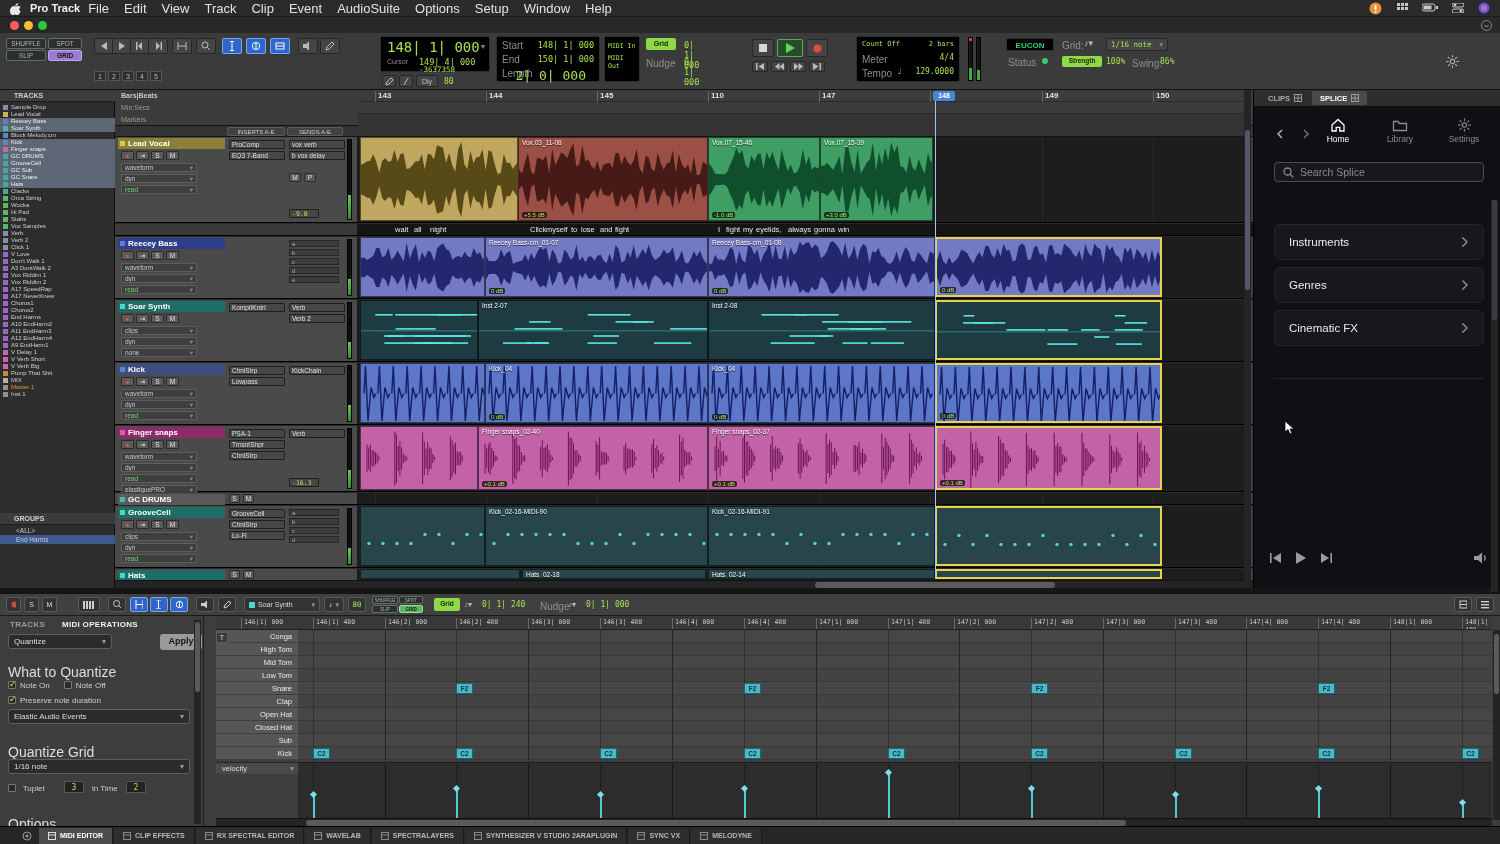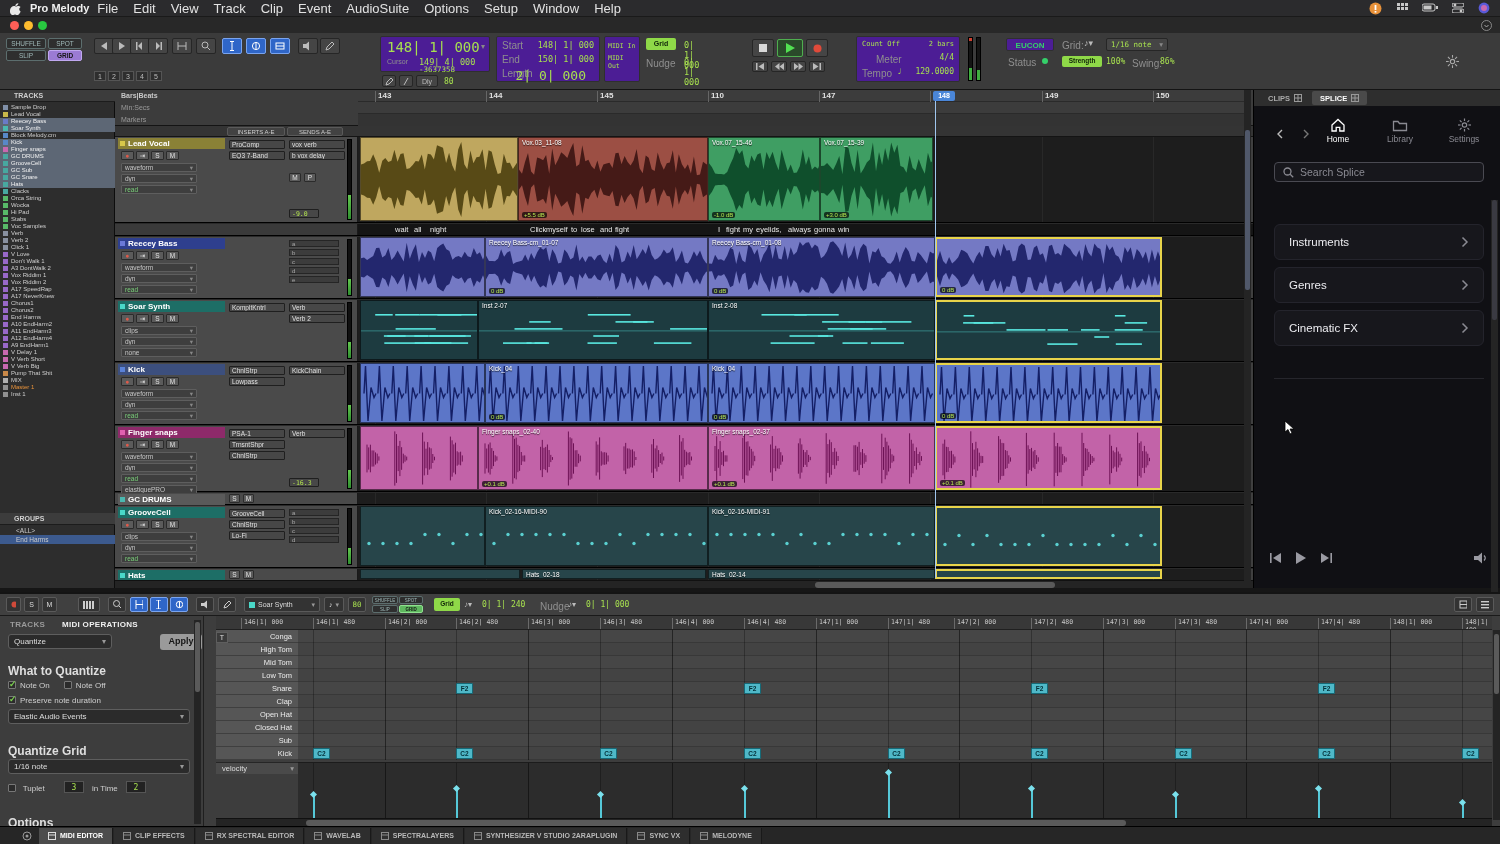--- a/index.html
+++ b/index.html
@@ -14,21 +14,21 @@
 #titlebar{position:absolute;left:0;top:17px;width:1500px;height:16px;background:#282828;z-index:49}
 .tl{position:absolute;top:4px;width:9px;height:9px;border-radius:50%}
 #win-title{position:absolute;left:0;right:0;top:2px;text-align:center;font-size:11px;font-weight:bold;color:#cfcfcf}
 
 #toolbar{position:absolute;left:0;top:33px;width:1500px;height:57px;background:#3b3b3b;border-bottom:1px solid #141414;z-index:40}
 .modebtn{position:absolute;height:11px;background:#2e2e2e;border:1px solid #5c6e6e;color:#9fb8b8;font-size:6.5px;text-align:center;line-height:10px;border-radius:2px}
 .modebtn.active{background:#9b7bd4;border-color:#c0a8f0;color:#141414;font-weight:bold}
 .memnum{position:absolute;width:12px;height:10px;background:#2e2e2e;border:1px solid #555;color:#bbb;font-size:7px;text-align:center;line-height:9px}
 .tbchip{position:absolute;background:#454545;border:1px solid #262626;border-radius:2px;display:flex;align-items:center;justify-content:center;color:#bbb}
 .tbchip.sel{background:#2f66c8;border-color:#7aa4ee}
-.tb-panel{position:absolute;background:#4c1d95;border:1px solid #2f2f2f;border-radius:2px}
+.tb-panel{position:absolute;background:#000000;border:1px solid #2f2f2f;border-radius:2px}
 .lcd{font-family:"DejaVu Sans Mono",monospace;color:#a7e04f}
 .lbl{color:#8f8f8f;font-size:10px}
 .greenchip{background:#8fd948;color:#10240a;font-weight:bold;border-radius:2px;text-align:center}
 
 #sidebar{position:absolute;left:0;top:90px;width:115px;height:498px;background:#2d2d2d;border-right:1px solid #0d0d0d;z-index:10}
 .sb-head{position:absolute;left:0;width:115px;height:12px;background:#3c3c3c;border-bottom:1px solid #1c1c1c;font-size:7px;font-weight:bold;color:#cfcfcf;line-height:12px;padding-left:14px}
 .sbrow{position:absolute;left:0;width:115px;height:7px;display:flex;align-items:center;gap:3px;padding-left:3px}
 .sbrow.selrow{background:#5d6775}
 .sbrow .sq{width:5px;height:5px;flex:none}
 .sbrow .nm{font-size:6px;color:#cfcfcf;white-space:nowrap;line-height:7px}
@@ -92,21 +92,21 @@
 #midieditor{position:absolute;left:0;top:592px;width:1500px;height:234px;background:#3d3d3d;z-index:20;border-top:2px solid #141414}
 #me-toolbar{position:absolute;left:0;top:0;width:1500px;height:22px;background:#404040;border-bottom:1px solid #1a1a1a}
 .mchip{position:absolute;top:3px;height:15px;background:#333;border:1px solid #5a5a5a;border-radius:2px;display:flex;align-items:center;gap:3px;padding:0 4px;font-size:7px;color:#ddd}
 .mchip.sel{background:#2f66c8;border-color:#7aa4ee}
 #me-left{position:absolute;left:0;top:22px;width:204px;bottom:0;background:#3d3d3d;border-right:1px solid #1f1f1f}
 .me-tab{font-size:8px;font-weight:bold;letter-spacing:.3px}
 .drop{position:absolute;background:#2b2b2b;border:1px solid #5e5e5e;border-radius:3px;font-size:8px;color:#ddd;line-height:13px;padding:0 5px;height:15px}
 .drop .car{float:right;color:#999}
 .cbx{width:8px;height:8px;border:1px solid #777;background:#2b2b2b;border-radius:1px;display:inline-block;position:relative;vertical-align:-1px}
 .cbx.on:after{content:"✓";position:absolute;left:0px;top:-3px;color:#7ad04f;font-size:9px;font-weight:bold}
-.sechead{position:absolute;font-size:12px;font-weight:bold;color:#dedede}
+.sechead{position:absolute;font-size:14px;font-weight:normal;color:#dedede}
 .cblbl{font-size:8px;color:#cfcfcf;margin-left:4px}
 .numchip{position:absolute;width:20px;height:12px;background:#222;border:1px solid #555;color:#a7e04f;font-size:8px;text-align:center;line-height:11px;font-family:"DejaVu Sans Mono",monospace}
 #me-ruler{position:absolute;left:216px;top:22px;right:8px;height:14px;background:#383838;border-bottom:1px solid #202020;overflow:hidden}
 .me-tl{position:absolute;top:2px;font-size:6.5px;color:#c8c8c8;border-left:1px solid #6a6a6a;padding-left:2px;height:11px;font-family:"DejaVu Sans Mono",monospace}
 #me-names{position:absolute;left:216px;top:36px;width:82px;bottom:68px;background:#525252;border-right:1px solid #2a2a2a}
 .lane-name{position:absolute;left:0;width:82px;height:13px;font-size:7.5px;color:#ececec;text-align:right;padding-right:6px;line-height:13px;border-bottom:1px solid #3f3f3f;background:#565656}
 #me-grid{position:absolute;left:298px;top:36px;right:8px;bottom:68px;background:#434343;overflow:hidden}
 .melane{position:absolute;left:0;right:0;height:13px;border-bottom:1px solid #383838}
 .melane:nth-child(odd){background:#464646}
 .gline{position:absolute;top:0;bottom:0;width:1px;background:rgba(0,0,0,.28)}
@@ -124,21 +124,21 @@
 </style>
 </head>
 <body>
 
 <div id="menubar">
   <span>
     <svg width="12" height="13" viewBox="0 0 12 13">
         <path fill="#e8e8e8" d="M8.4 1.2c-.1.8-.5 1.5-1.1 2-.5.5-1.2.8-1.9.7-.1-.7.3-1.5.8-2C6.7 1.4 7.6 1.1 8.4 1.2zM10.6 9.4c-.3.8-.5 1.1-.9 1.8-.6.9-1.4 2-2.4 2-.9 0-1.1-.6-2.3-.6s-1.5.6-2.3.6c-1 0-1.8-1-2.4-1.9C-.4 9.2.0 6.1 1.6 4.9c.7-.6 1.6-.9 2.4-.9.9 0 1.5.6 2.2.6.7 0 1.2-.6 2.2-.6.8 0 1.6.4 2.2 1.1-1.9 1.1-1.6 3.7 0 4.3z"></path>
       </svg>
   </span>
-  <span class="app">Pro Melody</span>
+  <span class="app">Pro Track</span>
   <div id="menu-items">
       <span>File</span>
       <span>Edit</span>
       <span>View</span>
       <span>Track</span>
       <span>Clip</span>
       <span>Event</span>
       <span>AudioSuite</span>
       <span>Options</span>
       <span>Setup</span>
@@ -358,21 +358,21 @@
         <svg width="8" height="7">
           <polygon points="0,0 5.5,3.5 0,7" fill="#bbb"></polygon>
           <rect x="6.5" y="0" width="1.5" height="7" fill="#bbb"></rect>
         </svg>
       </div>
   </div>
 
   <div class="tb-panel" style="left:856px;top:3px;width:104px;height:46px">
     <div class="lcd" style="position:absolute;left:5px;top:3px;font-size:7px">Count Off</div>
     <div class="lcd" style="position:absolute;right:5px;top:3px;font-size:7px">2 bars</div>
-    <div class="lbl" style="position:absolute;left:19px;top:17px">Meter</div>
+    <div class="lbl" style="position:absolute;left:5px;top:17px">Meter</div>
     <div class="lcd" style="position:absolute;right:5px;top:16px;font-size:8px">4/4</div>
     <div class="lbl" style="position:absolute;left:5px;top:31px">Tempo</div>
     <span class="lcd" style="position:absolute;left:40px;top:30px;font-size:8px">♩</span>
     <div class="lcd" style="position:absolute;right:5px;top:30px;font-size:8px">129.0000</div>
   </div>
 
   <div style="position:absolute;left:968px;top:4px;width:5px;height:44px;background:#141414;border:1px solid #000">
       <div style="position:absolute;left:0;right:0;top:0;height:3px;background:#d04030"></div>
       <div style="position:absolute;left:0;right:0;bottom:0;height:12px;background:#3fae3f"></div>
     </div>

